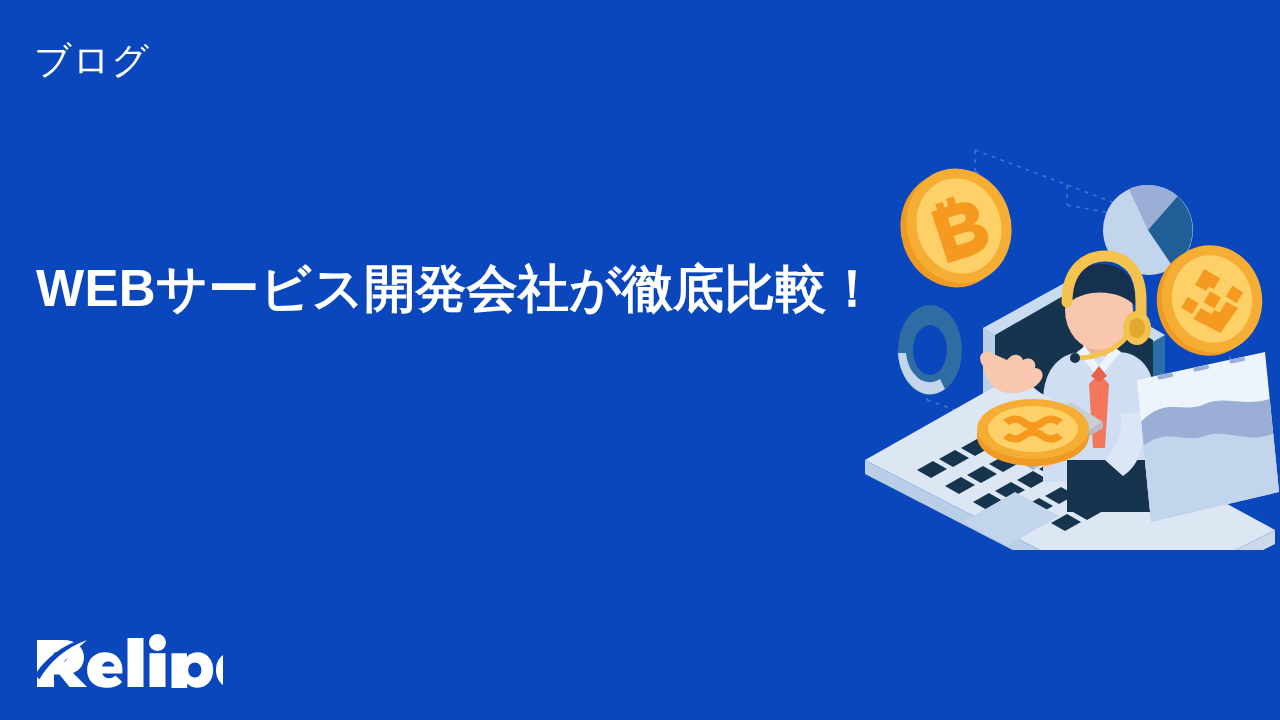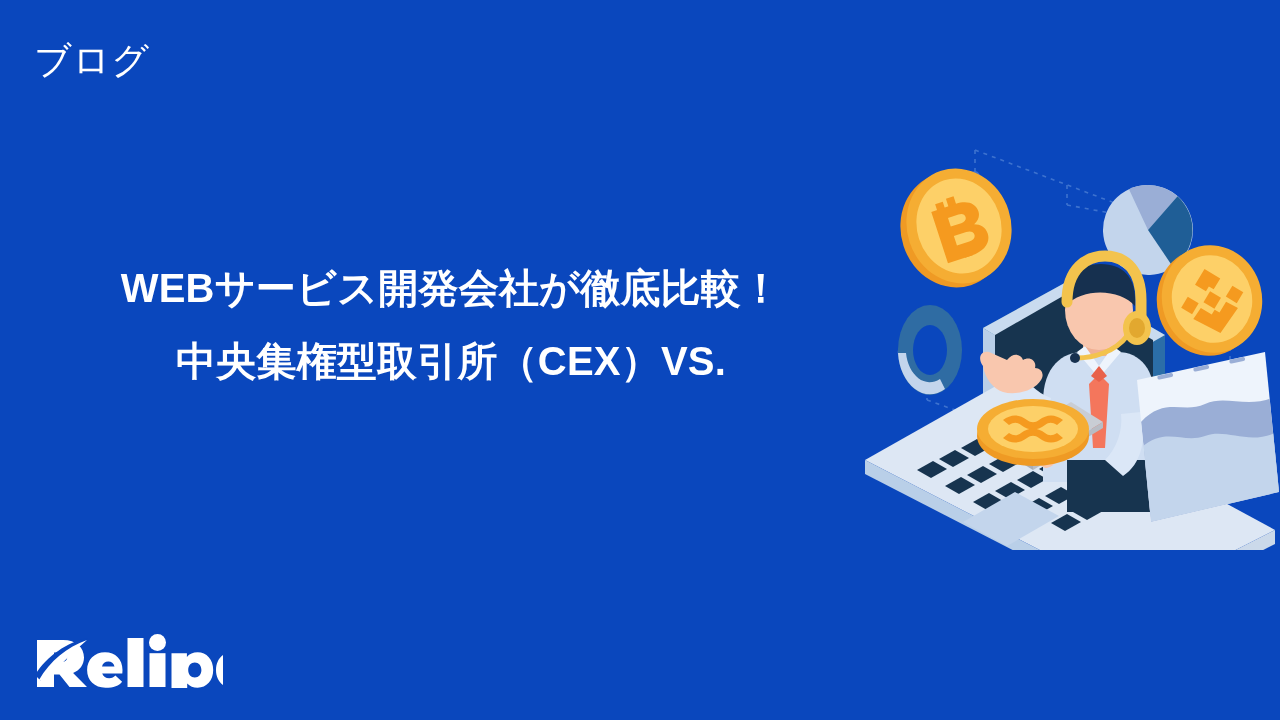--- a/index.html
+++ b/index.html
@@ -9,21 +9,20 @@
   }
   body {
     font-family: "Liberation Sans", "DejaVu Sans", sans-serif;
   }
   .canvas {
     position: relative;
     width: 1280px;
     height: 720px;
     background: #0a47bd;
     overflow: hidden;
-    text-align: center;
   }
 
   
   .kicker {
     position: absolute;
     left: 34px;
     top: 38px;
     font-size: 37px;
     line-height: 1.25;
     font-weight: 400;
@@ -33,21 +32,21 @@
   }
 
   
   .title-block {
     position: absolute;
     left: 36px;
     top: 252px;
     width: 830px;
   }
   .title-line {
-    font-size: 40px;
+    font-size: 51px;
     font-weight: 700;
     color: #ffffff;
     line-height: 73px;
     letter-spacing: 0.005em;
     white-space: nowrap;
   }
 
   
   .logo {
     position: absolute;
@@ -71,21 +70,20 @@
 </style>
 </head>
 <body>
 
 <div class="canvas">
 
   <div class="kicker">ブログ</div>
 
   <div class="title-block">
     <div class="title-line">WEBサービス開発会社が徹底比較！</div>
-    <div class="title-line">中央集権型取引所（CEX）VS.</div>
   </div>
 
   <div class="logo">
     <svg width="190" height="54" viewBox="0 0 190 54" xmlns="http://www.w3.org/2000/svg">
 
       <g fill="#ffffff">
         <path d="M4 6 h26 c13 0 21 7.5 21 17.5 0 7.2-4.2 12.8-10.9 15.4 L54 53 H36.5 L26.5 40.5 H21 V53 H4 Z M21 18.5 v9.5 h7.6 c3.4 0 5.6-1.9 5.6-4.8 0-2.9-2.2-4.7-5.6-4.7 Z"></path>
 
         <path d="M2 41 C14 22 34 8 55 4 C36 16 20 28 8 47 Z" fill="#0a47bd"></path>
         <path d="M6 46 C17 27 34 13 54 6 C39 19 24 32 14 50 Z"></path>

